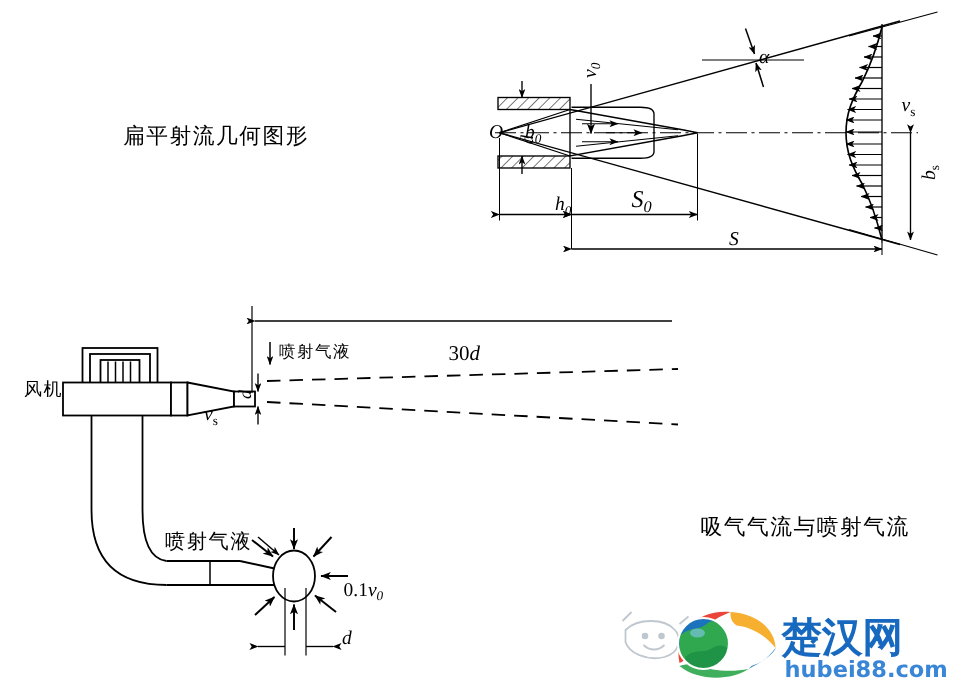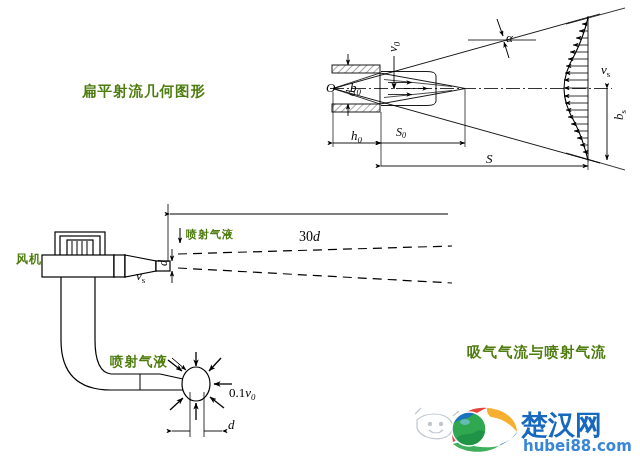--- a/index.html
+++ b/index.html
@@ -28,22 +28,22 @@
     height: 458px;
     display: block;
   }
   .lbl {
     position: absolute;
     white-space: nowrap;
     line-height: 1;
   }
   .cjk {
     font-family: "DejaVu Sans", sans-serif;
-    font-weight: 700;
-    color: #4d7c0f;
+    font-weight: 400;
+    color: #000000;
   }
   .math {
     font-family: "Liberation Serif", serif;
     font-style: italic;
   }
   .math .sub {
     font-size: 0.68em;
     font-style: italic;
     vertical-align: baseline;
     position: relative;
@@ -63,22 +63,22 @@
   .lbl-xiqi   { left: 110px; top: 355px; font-size: 13.5px; letter-spacing: 1px; }
 
   
   .m-O     { left: 326px; top: 81px;  font-size: 13px; }
   .m-b0    { left: 350px; top: 81px;  font-size: 13px; }
   .m-v0    { left: 386px; top: 52px;  font-size: 13px; }
   .m-d-top { left: 345px; top: 96px;  font-size: 12px; }
   .m-alpha { left: 506px; top: 31px;  font-size: 13px; }
   .m-vs-top{ left: 601px; top: 63px;  font-size: 13px; }
   .m-bs    { left: 612px; top: 120px; font-size: 13px; }
-  .m-h0    { left: 351px; top: 129px; font-size: 13px; }
-  .m-S0    { left: 396px; top: 126px; font-size: 12px; }
+  .m-h0    { left: 370px; top: 129px; font-size: 13px; }
+  .m-S0    { left: 421px; top: 126px; font-size: 16px; }
   .m-S     { left: 486px; top: 152px; font-size: 13px; }
 
   
   .m-30d   { left: 299px; top: 198px; font-size: 14px; margin-top: 32px; }
   .m-vs-bot{ left: 136px; top: 269px; font-size: 13px; }
   .m-d-noz { left: 157px; top: 266px; font-size: 12px; }
   .m-01v0  { left: 229px; top: 386px; font-size: 13px; }
   .m-d-bot { left: 228px; top: 418px; font-size: 13px; }
 
   

